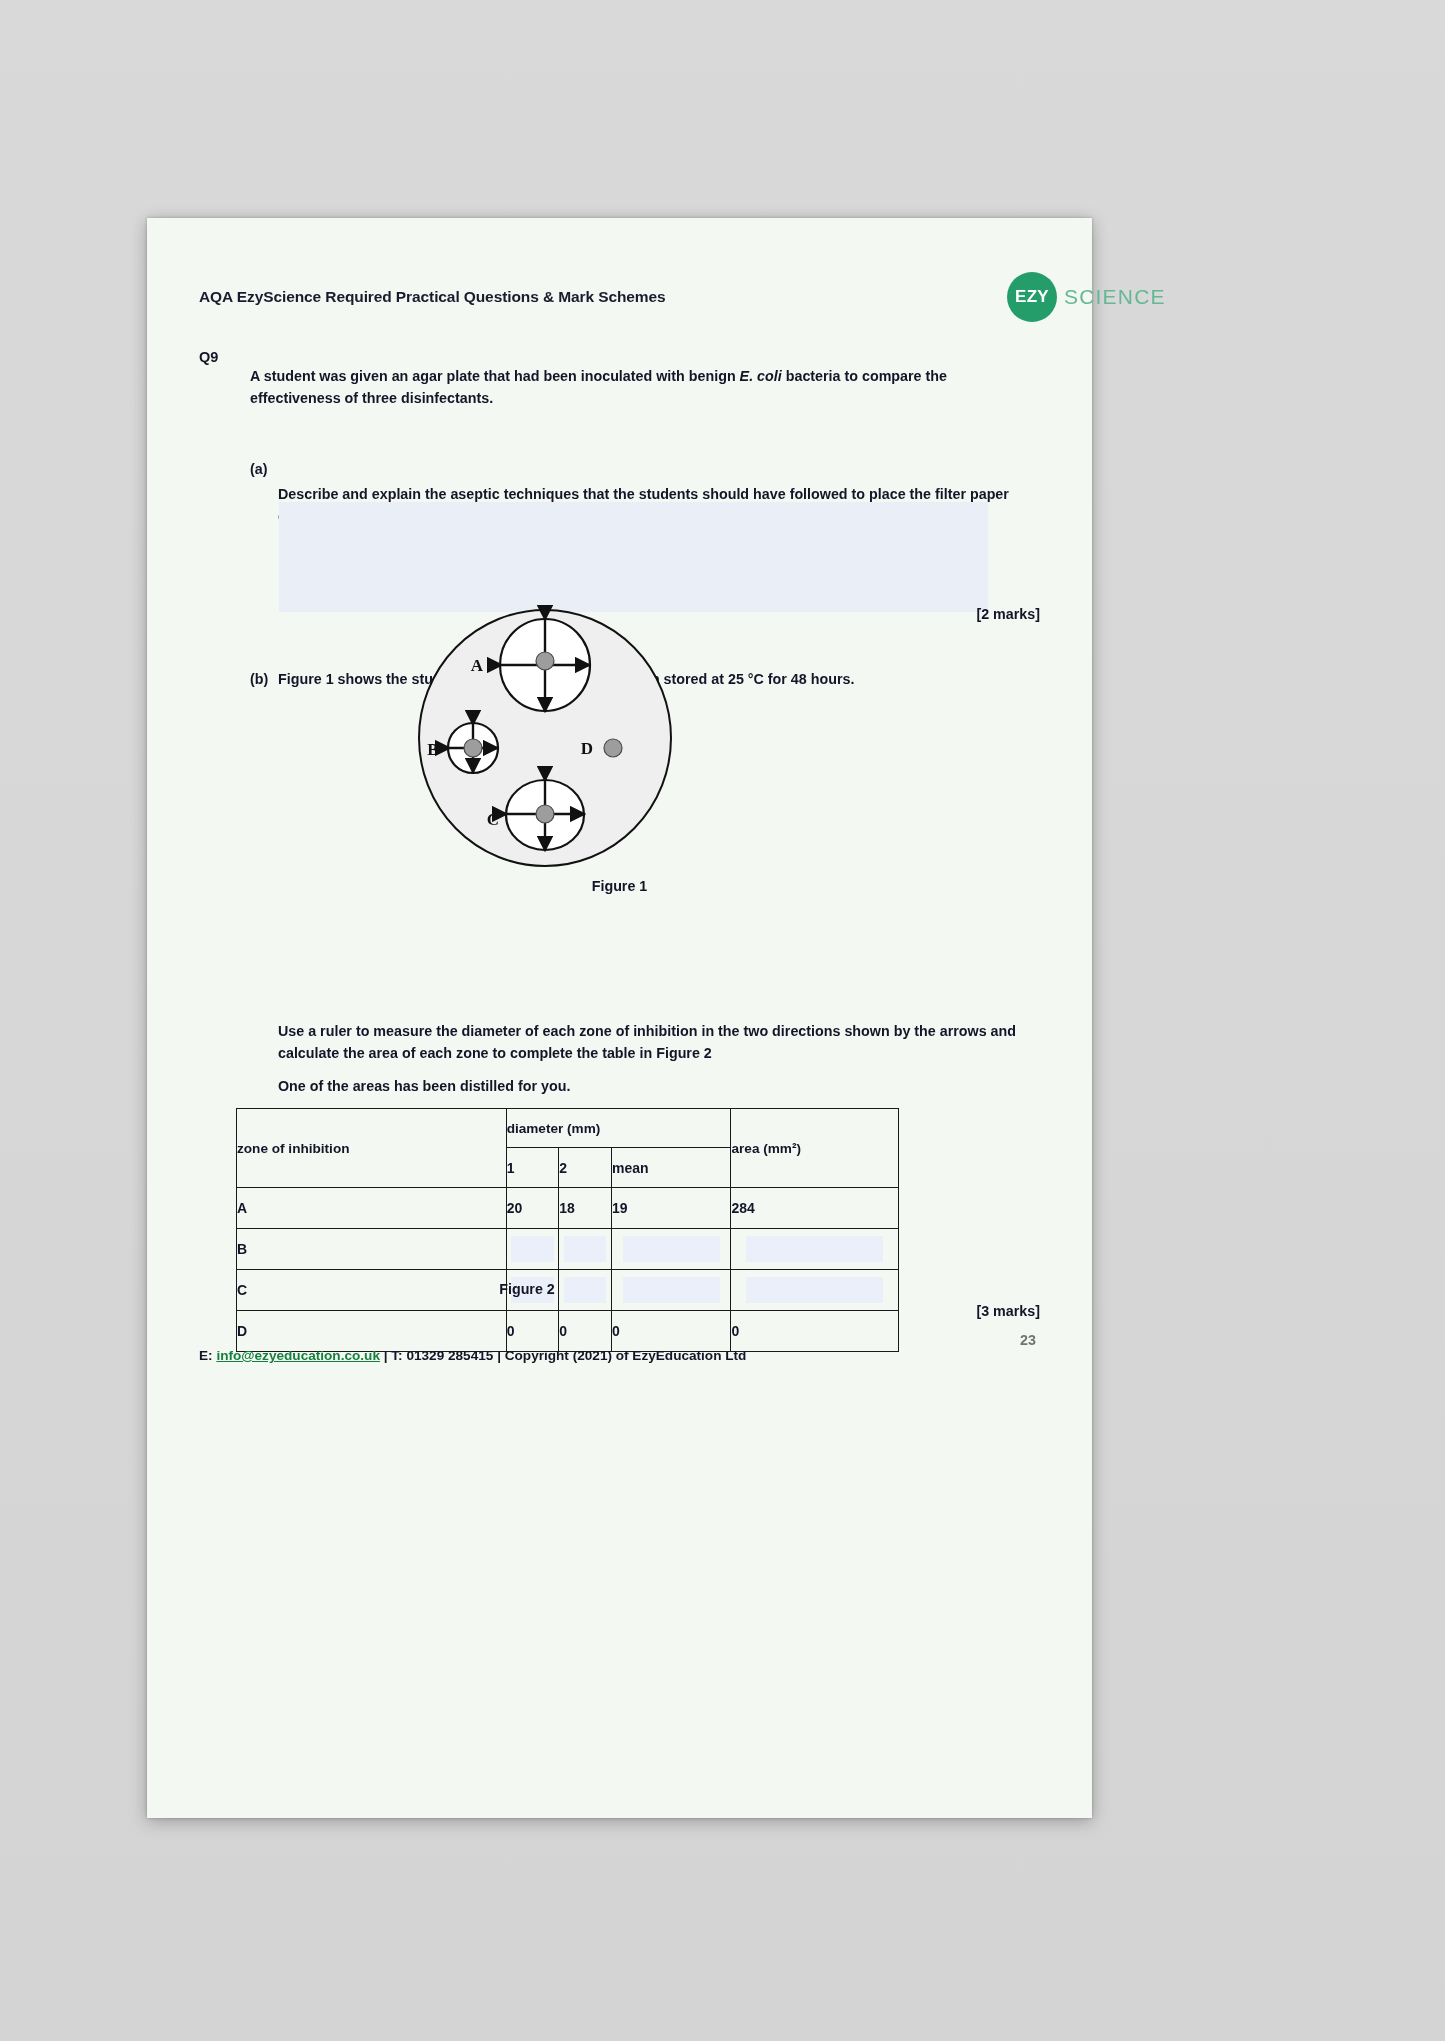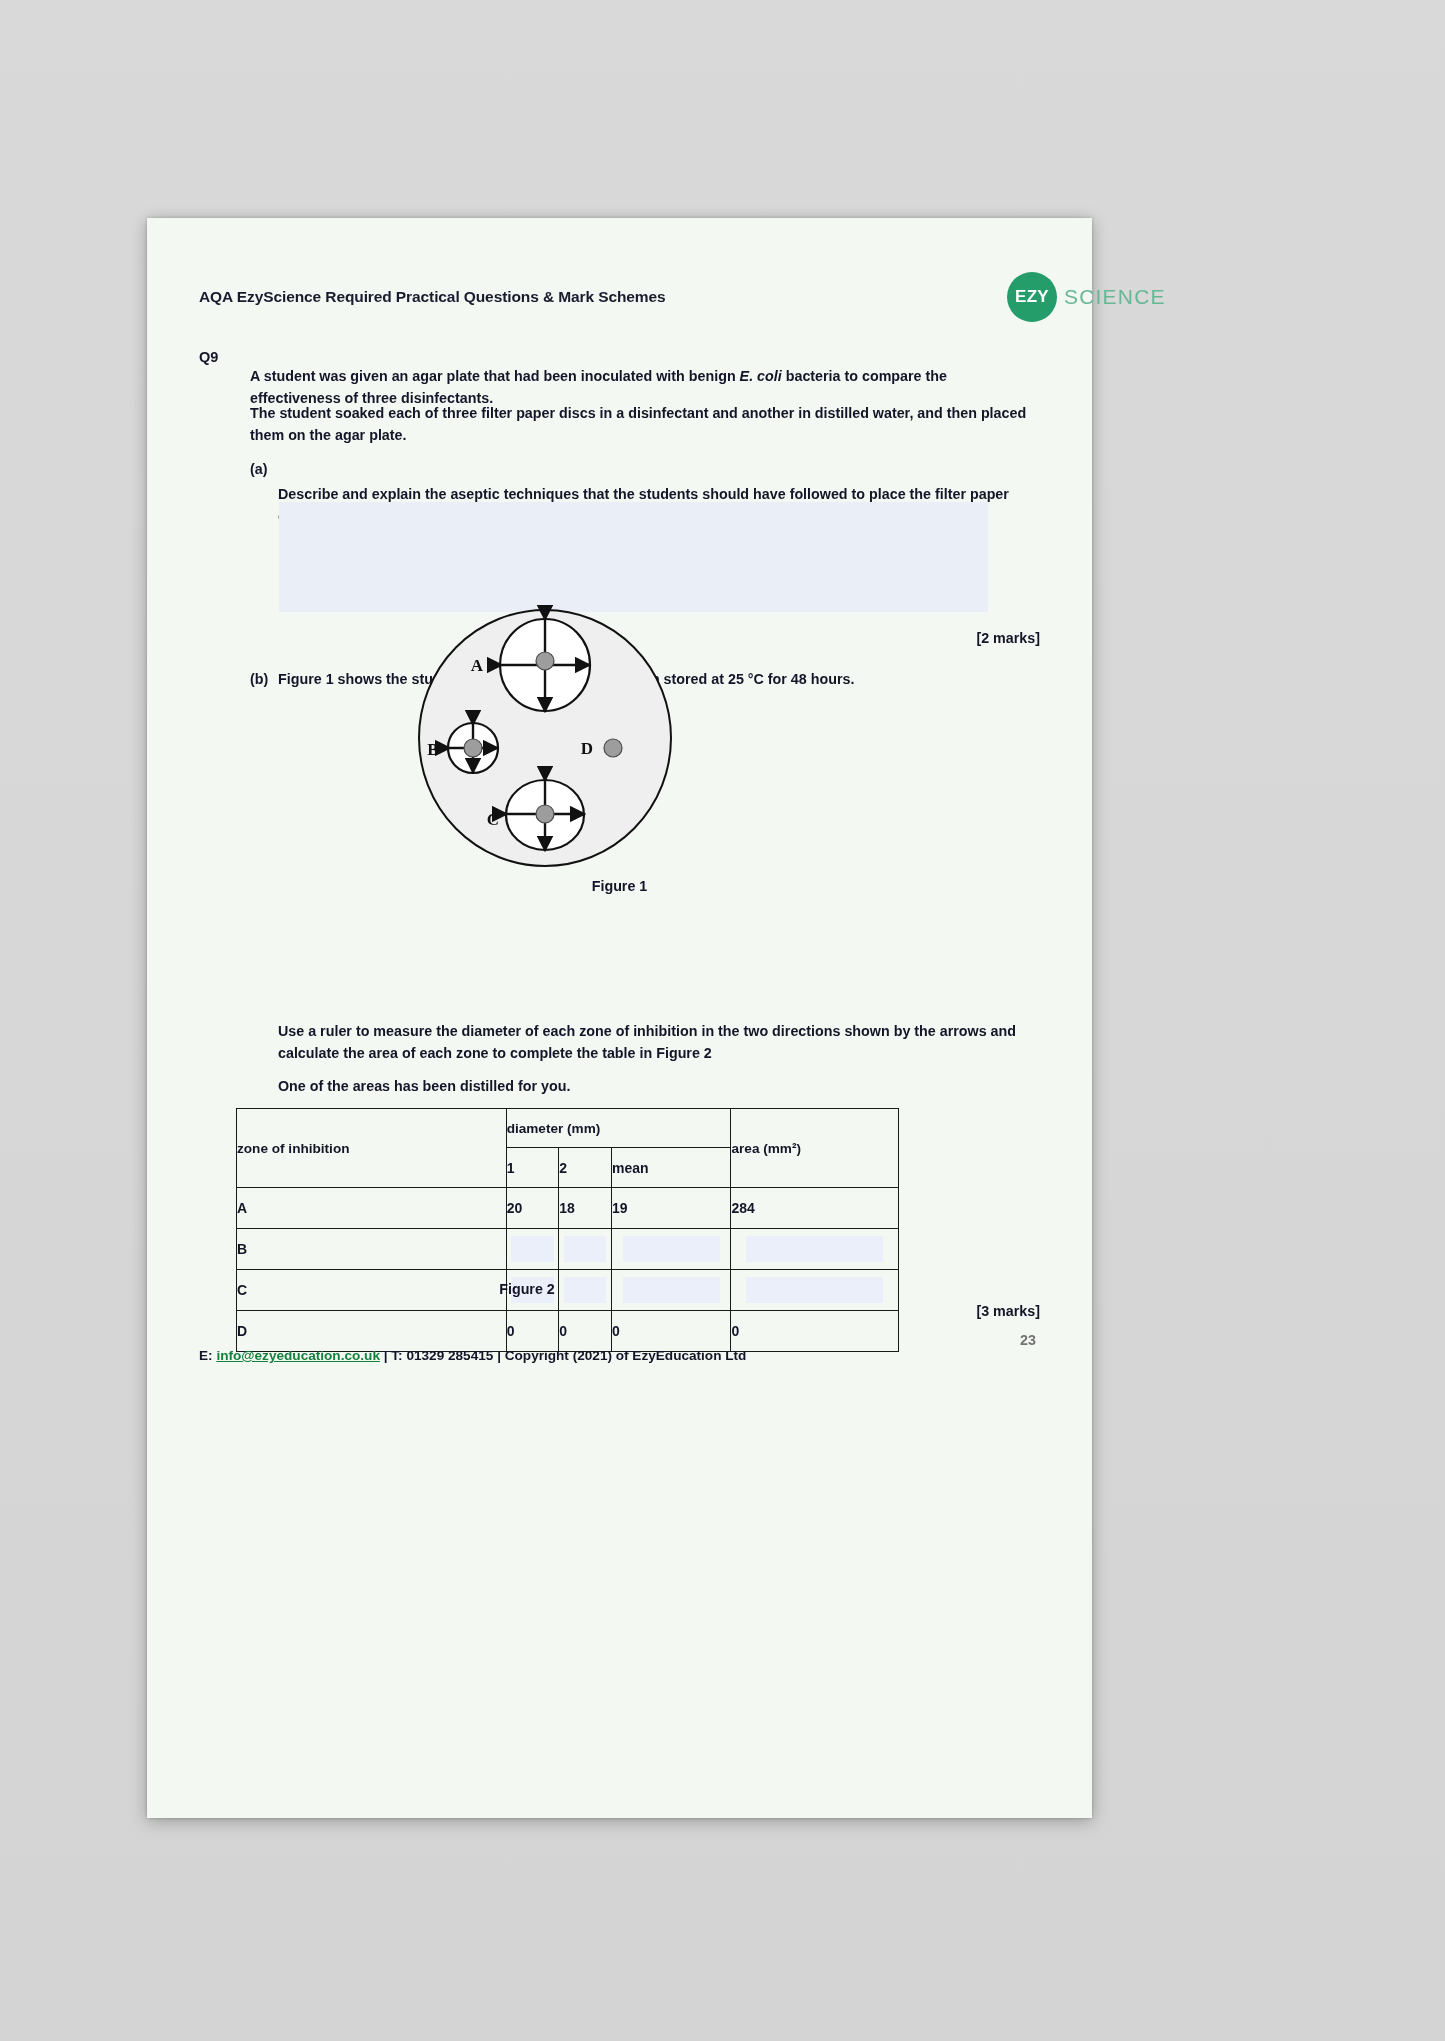--- a/index.html
+++ b/index.html
@@ -95,21 +95,21 @@
     height: 110px;
     background: #eaeff7;
   }
   .marks {
     position: absolute;
     right: 52px;
     font-size: 14.3px;
     font-weight: 800;
     color: #151528;
   }
-  .marks-2 { top: 412px; }
+  .marks-2 { top: 388px; }
   .marks-3 { top: 1085px; }
   .pageno {
     position: absolute;
     right: 56px;
     top: 1114px;
     font-size: 14.3px;
     font-weight: 700;
     color: #737373;
   }
   
@@ -196,21 +196,20 @@
 
     <div class="logo">
       <div class="logo-badge">EZY</div>
       <div class="logo-word">SCIENCE</div>
     </div>
 
     <div class="qnum">Q9</div>
 
     <div class="para p-stem"><span>A student was given an agar plate that had been inoculated with benign </span><em class="it">E. coli</em><span> bacteria to compare the effectiveness of three disinfectants.</span></div>
 
-    <div class="para p-second">The student soaked each of three filter paper discs in a disinfectant and another in distilled water, and then placed them on the agar plate.</div>
 
     <div class="para p-a-lbl">(a)</div>
     <div class="para p-a">Describe and explain the aseptic techniques that the students should have followed to place the filter paper discs on the agar plate.</div>
 
     <div class="answerbox"></div>
     <div class="marks marks-2">[2 marks]</div>
 
     <div class="para p-b-lbl">(b)</div>
     <div class="para p-b"><b class="bold">Figure 1</b><span> shows the student’s agar plate after it has been stored at 25 °C for 48 hours.</span></div>
 

